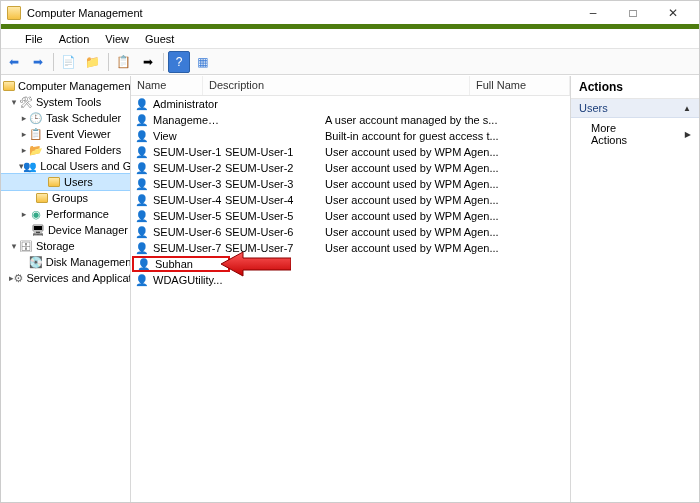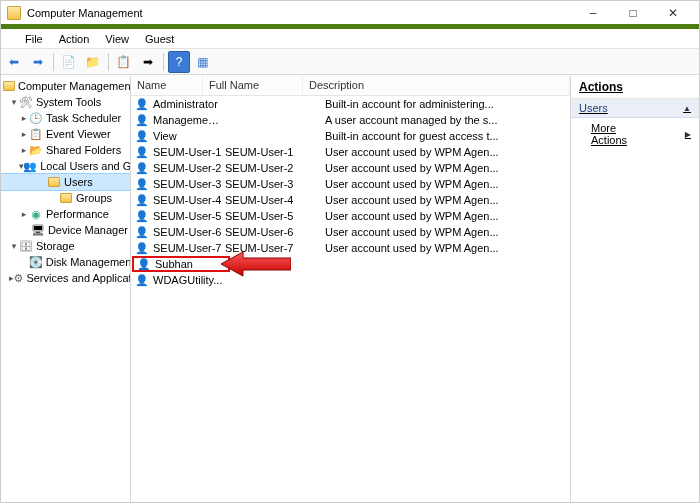--- a/index.html
+++ b/index.html
@@ -141,21 +141,20 @@
     top:154px;
     width:70px; height:28px;
     pointer-events:none;
   }
 
   .right-pane {
     width: 128px;
     background:#fff;
     display:flex;
     flex-direction:column;
-    text-decoration:underline;
   }
   .actions-title {
     padding:4px 8px;
     font-weight:bold;
     font-size:12px;
     border-bottom:1px solid #e6e6e6;
     background:#fff;
   }
   .actions-section {
     background:#e9eef7;
@@ -251,21 +250,21 @@
       <span class="ticon">👥</span>
       <span>Local Users and Groups</span>
     </div>
     <div class="tree-node selected" style="padding-left:36px">
       <span class="twisty"></span>
       <span class="ticon">
           <span class="folder"></span>
         </span>
       <span>Users</span>
     </div>
-    <div class="tree-node" style="padding-left:48px">
+    <div class="tree-node" style="padding-left:24px">
       <span class="twisty"></span>
       <span class="ticon">
           <span class="folder"></span>
         </span>
       <span>Groups</span>
     </div>
     <div class="tree-node" style="padding-left:18px">
       <span class="twisty">▸</span>
       <span class="ticon mon">◉</span>
       <span>Performance</span>
@@ -288,32 +287,31 @@
     <div class="tree-node" style="padding-left:8px">
       <span class="twisty">▸</span>
       <span class="ticon gear">⚙</span>
       <span>Services and Applications</span>
     </div>
   </div>
 
   <div class="center-pane">
     <div class="list-header">
       <div class="col col-name">Name</div>
+      <div class="col col-desc">Description</div>
       <div class="col col-full">Full Name</div>
-      <div class="col col-desc">Description</div>
     </div>
     <div class="list-body" id="list-body">
 
       <div class="row">
           <span class="c-name-wrap">
             <span class="uicon">👤</span>
             <span class="c-name">Administrator</span>
           </span>
           <span class="c-full"></span>
-          <span class="c-desc">Built-in account for administering...</span>
         </div>
         <div class="row">
           <span class="c-name-wrap">
             <span class="uicon">👤</span>
             <span class="c-name">Management...</span>
           </span>
           <span class="c-full"></span>
           <span class="c-desc">A user account managed by the s...</span>
         </div>
         <div class="row">

